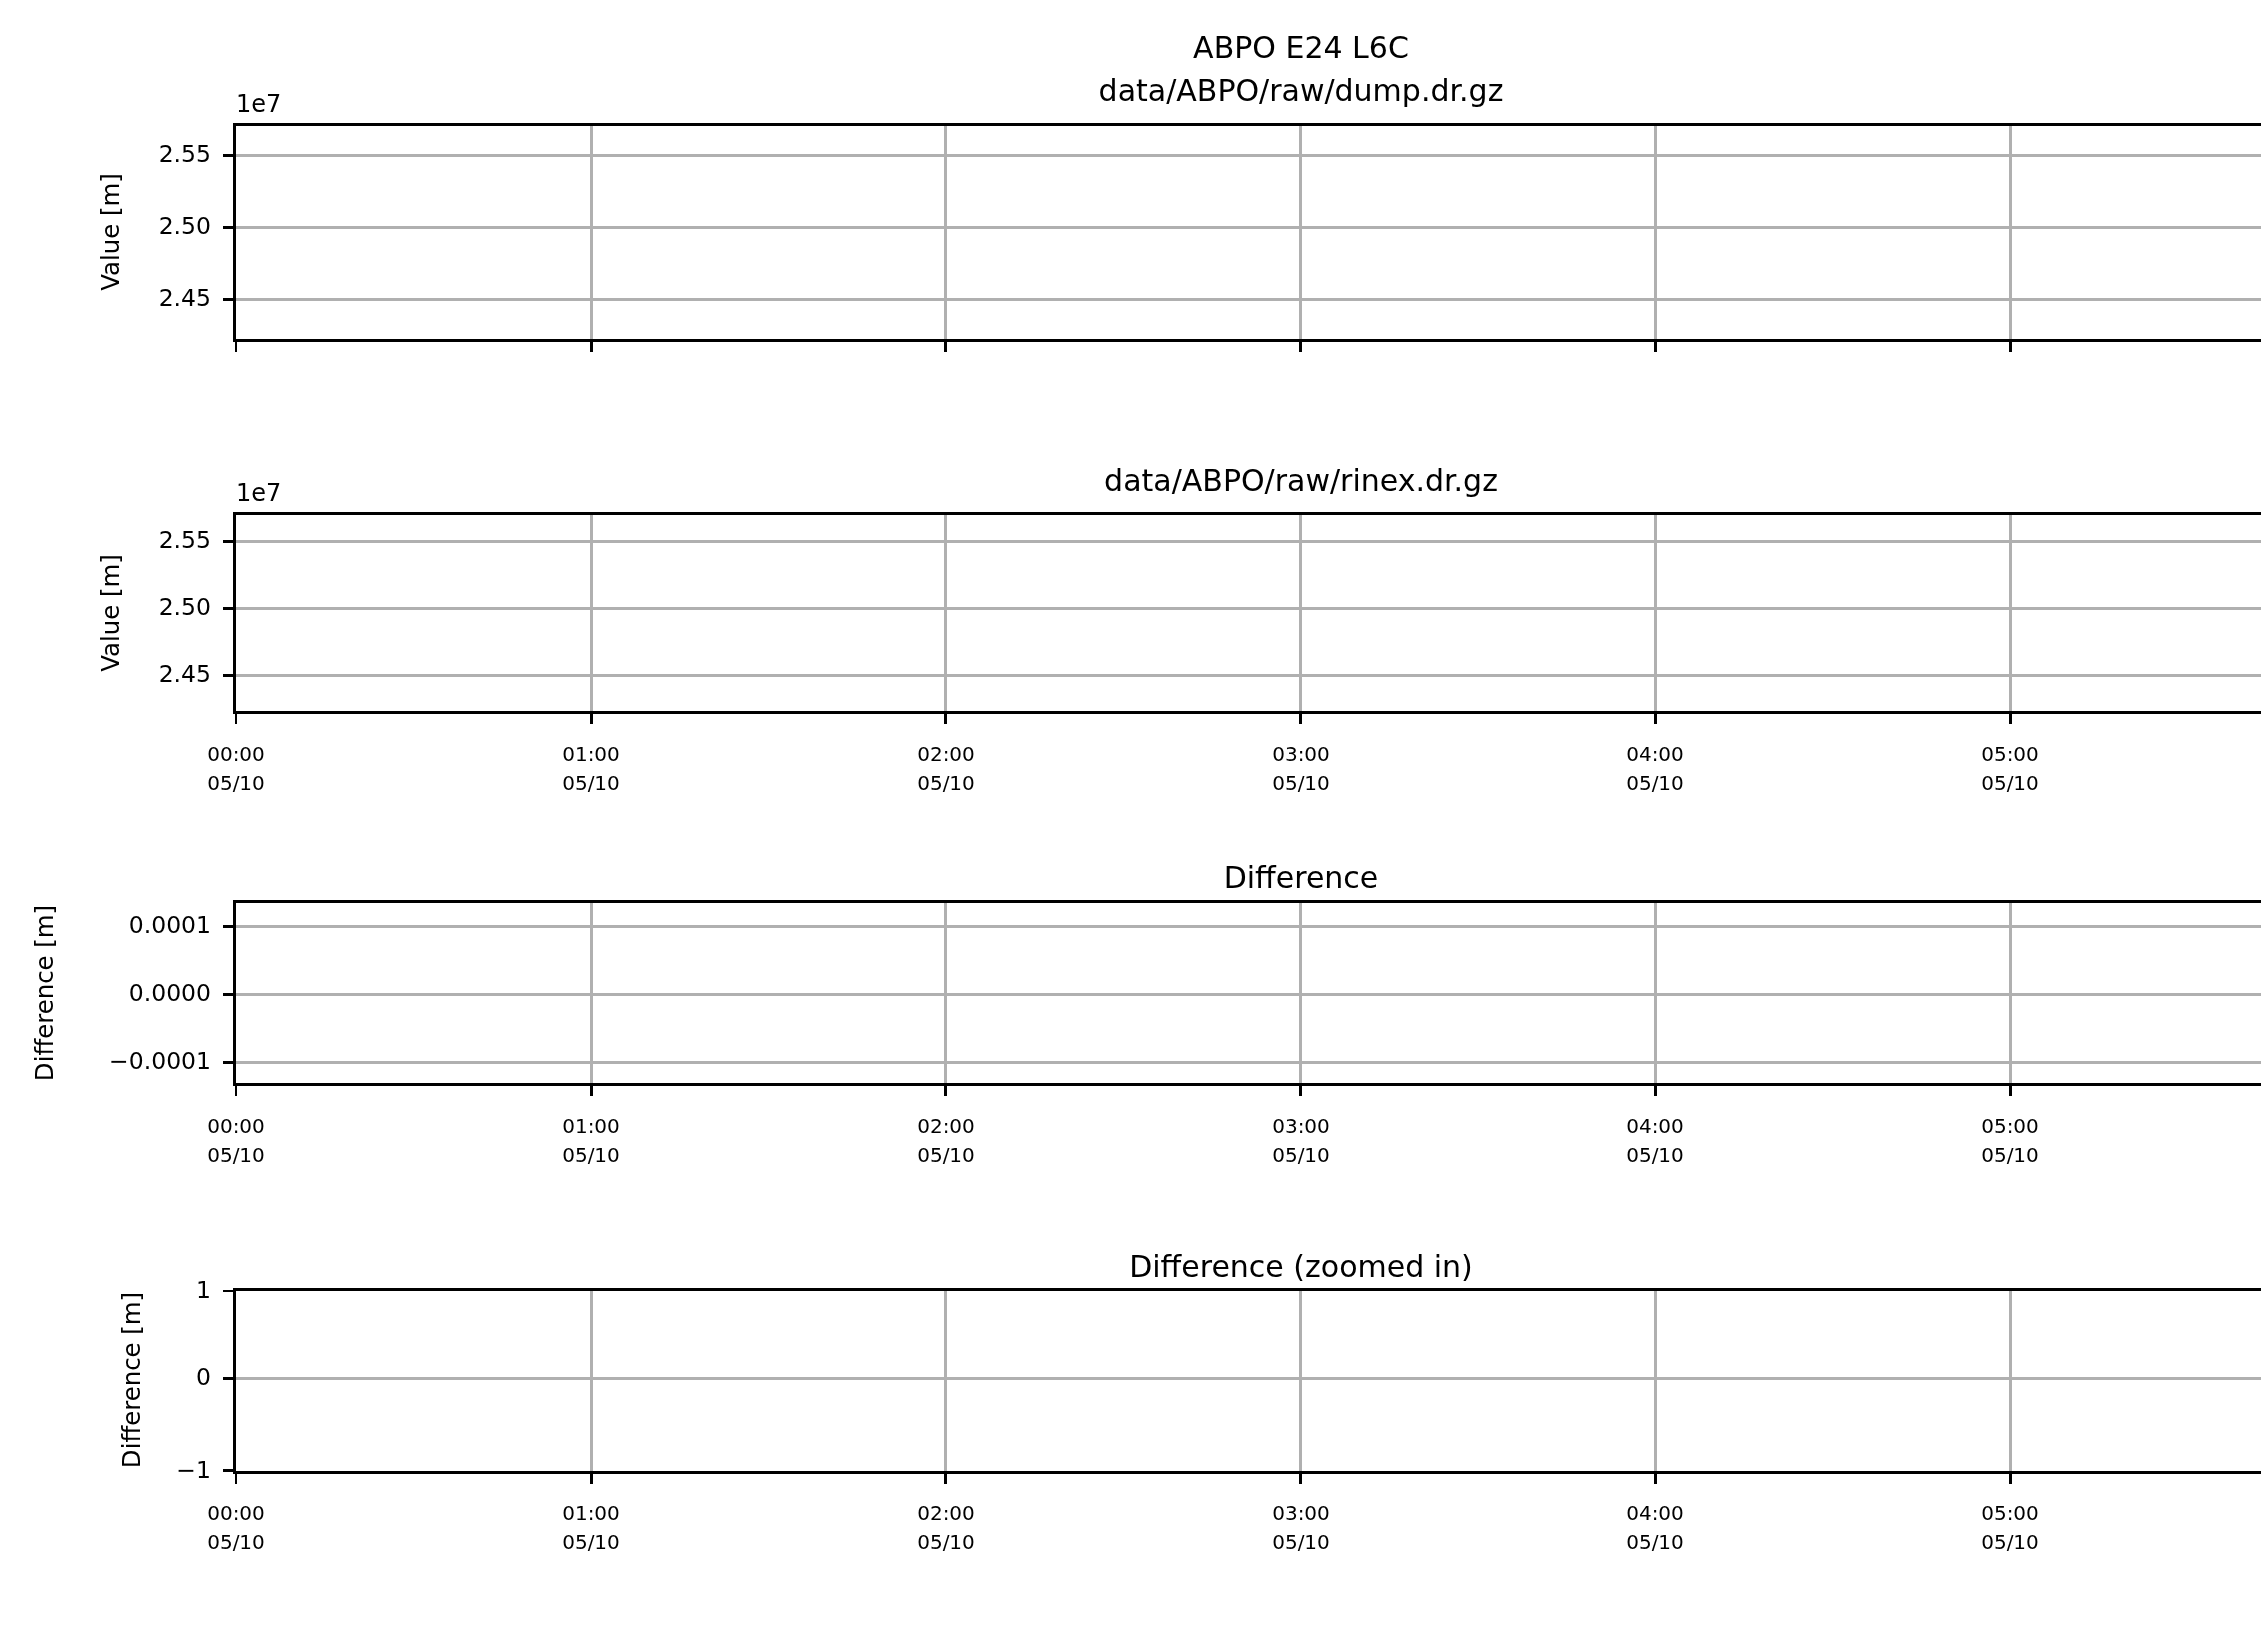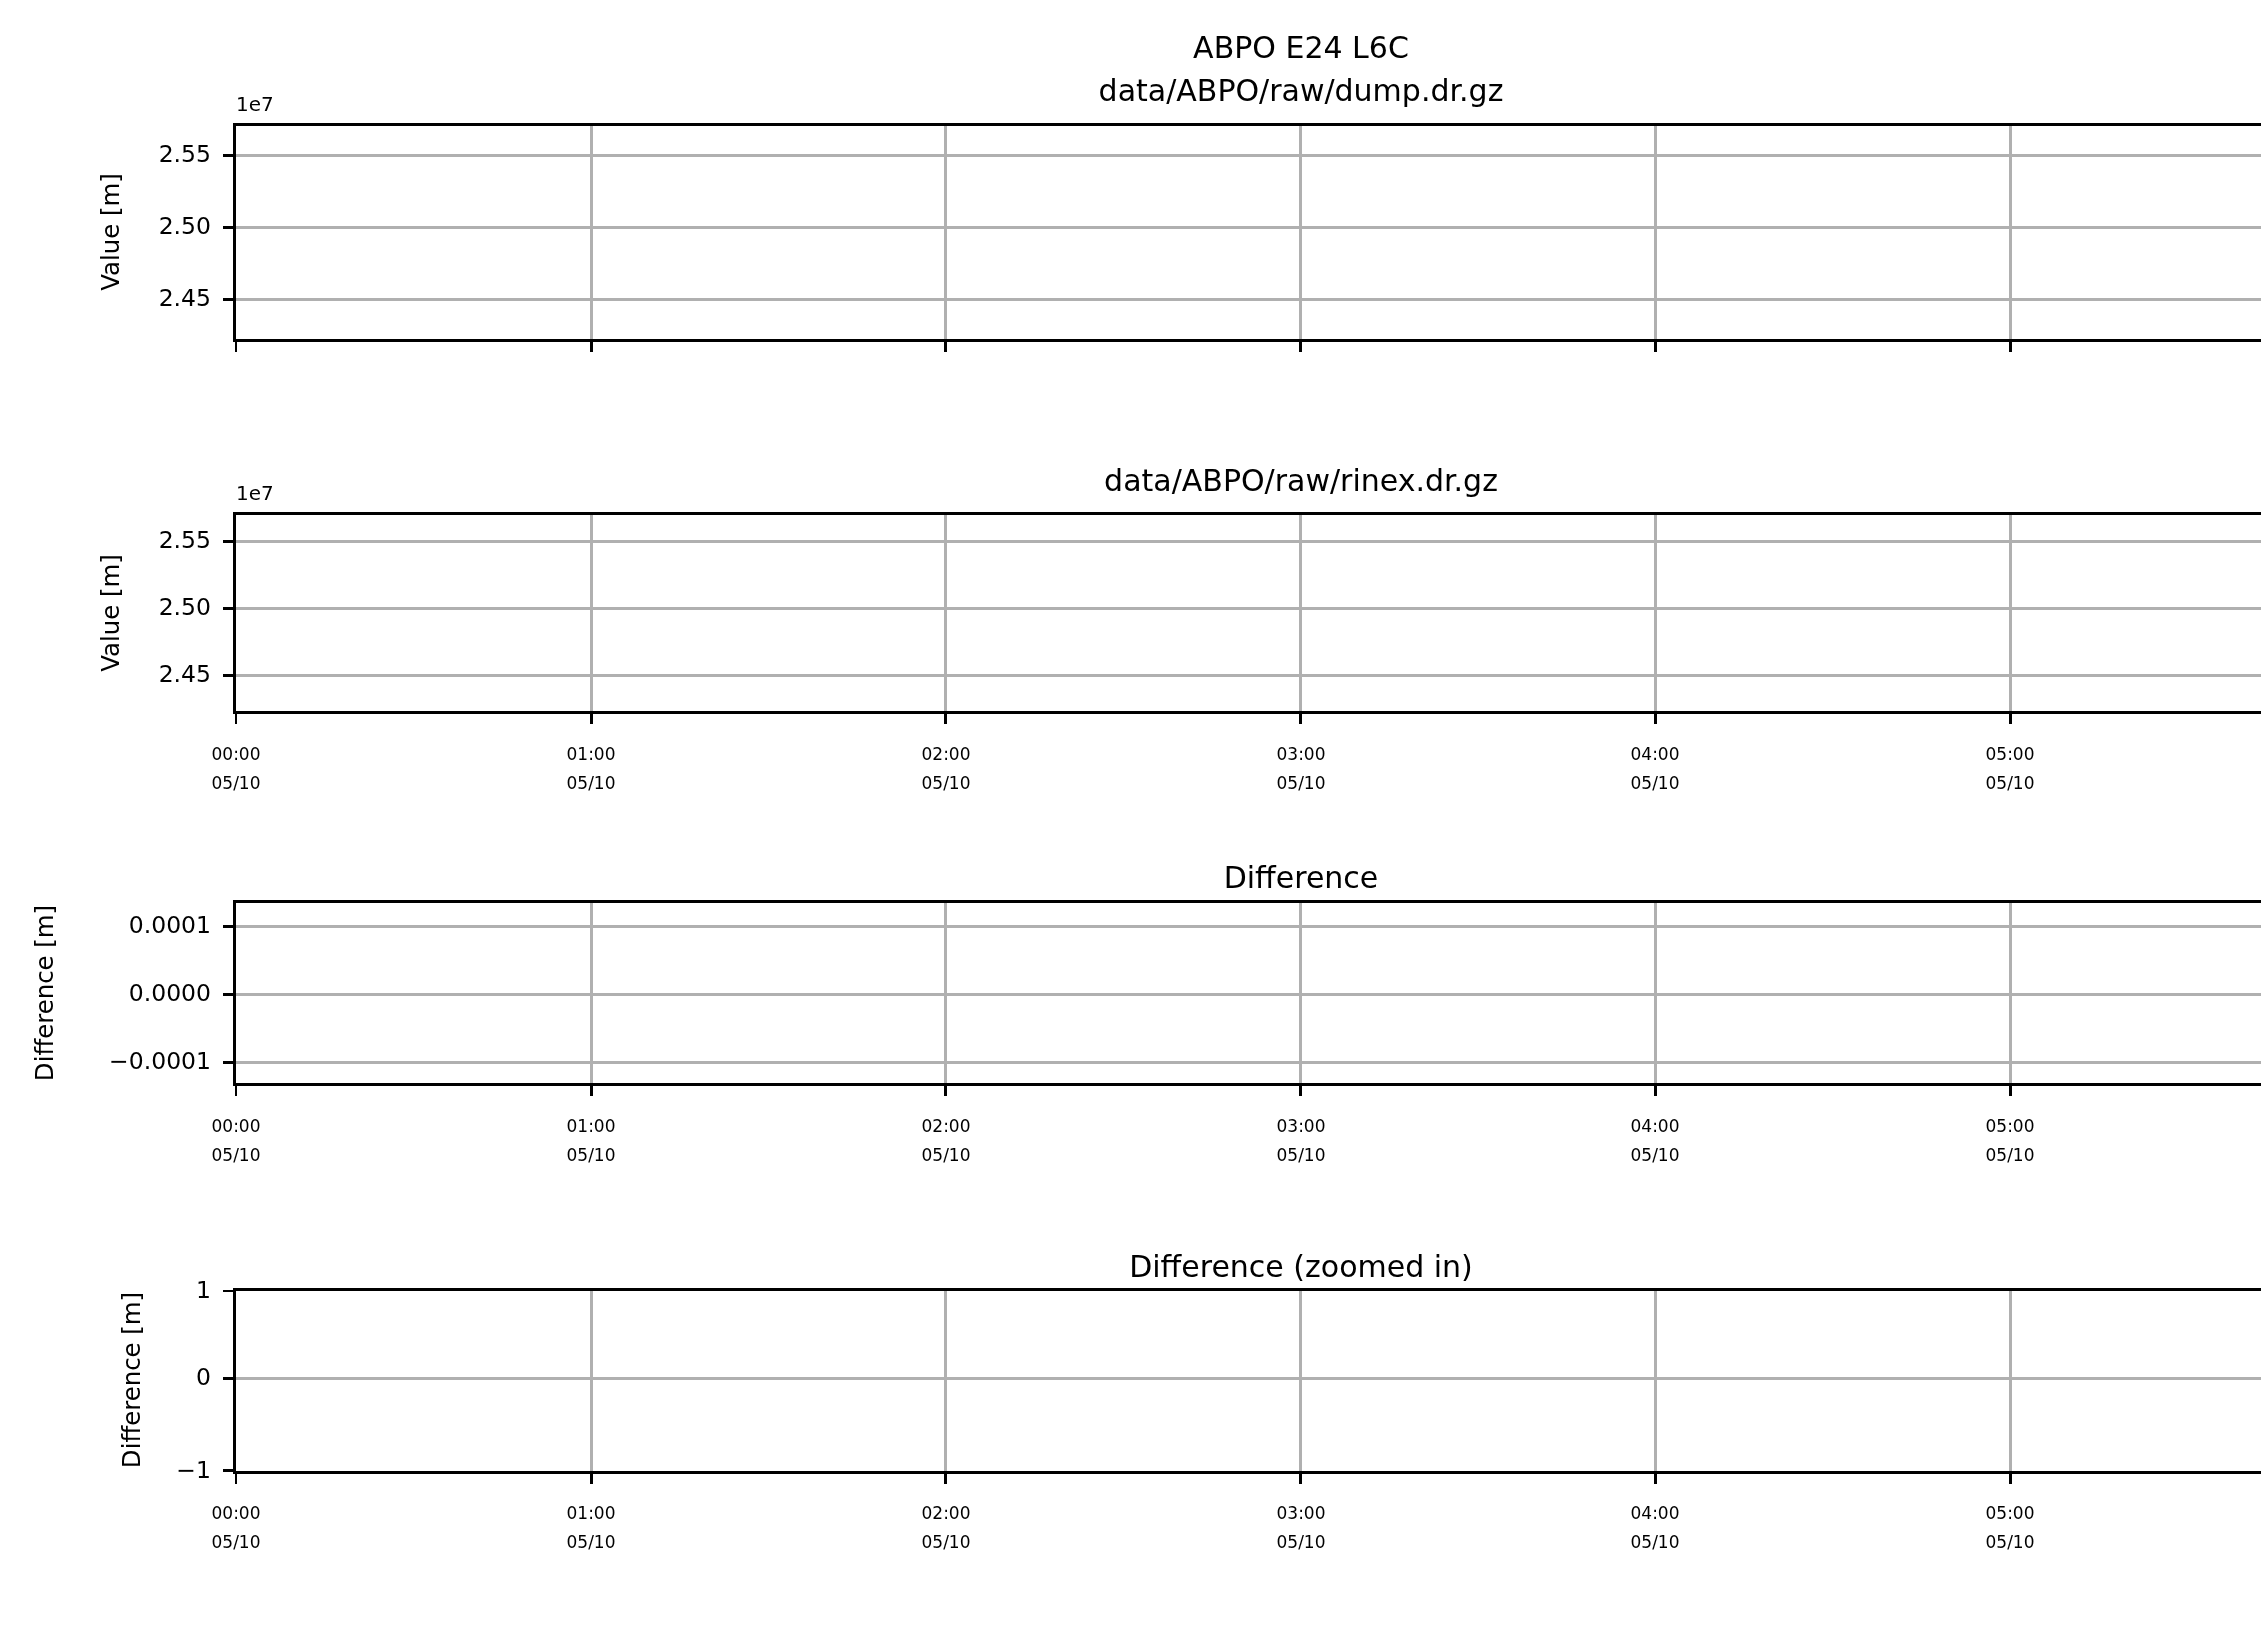--- a/index.html
+++ b/index.html
@@ -19,42 +19,42 @@
   .hgrid{position:absolute;left:0;width:100%;height:2.7px;background:#b0b0b0}
   .vgrid{position:absolute;top:0;height:100%;width:2.7px;background:#b0b0b0}
   .ytick{position:absolute;left:-13px;width:10px;height:2.7px;background:#000}
   .xtick{position:absolute;width:2.7px;height:10px;background:#000}
   .yticklabel{
     position:absolute;right:calc(100% + 25px);transform:translateY(-50%);
     font-size:23.5px;line-height:23.5px;white-space:nowrap;
   }
   .xlabel{
     position:absolute;transform:translateX(-50%);text-align:center;
-    font-size:17px;line-height:29px;white-space:nowrap;
+    font-size:20px;line-height:29px;white-space:nowrap;
   }
   .fig-title{
     position:absolute;left:233px;top:26px;width:2136px;text-align:center;
     font-size:30px;line-height:43px;
   }
   .subplot-title{
     position:absolute;left:233px;width:2136px;text-align:center;
     font-size:30px;line-height:43px;
   }
   #t2{top:459px}
   #t3{top:856px}
   #t4{top:1245px}
   .axis-label{
     position:absolute;font-size:24.4px;white-space:nowrap;
     transform:translate(-50%,-50%) rotate(-90deg);
   }
   #yl1{left:110px;top:232px}
   #yl2{left:110px;top:613px}
   #yl3{left:44px;top:993px}
   #yl4{left:131px;top:1380px}
-  .offset-label{position:absolute;font-size:20px;line-height:22px}
+  .offset-label{position:absolute;font-size:24px;line-height:22px}
   #off1{left:236px;top:93px}
   #off2{left:236px;top:482px}
 </style>
 </head>
 <body>
 
 <div class="fig-title">
   <div>ABPO E24 L6C</div>
   <div>data/ABPO/raw/dump.dr.gz</div>
 </div>

